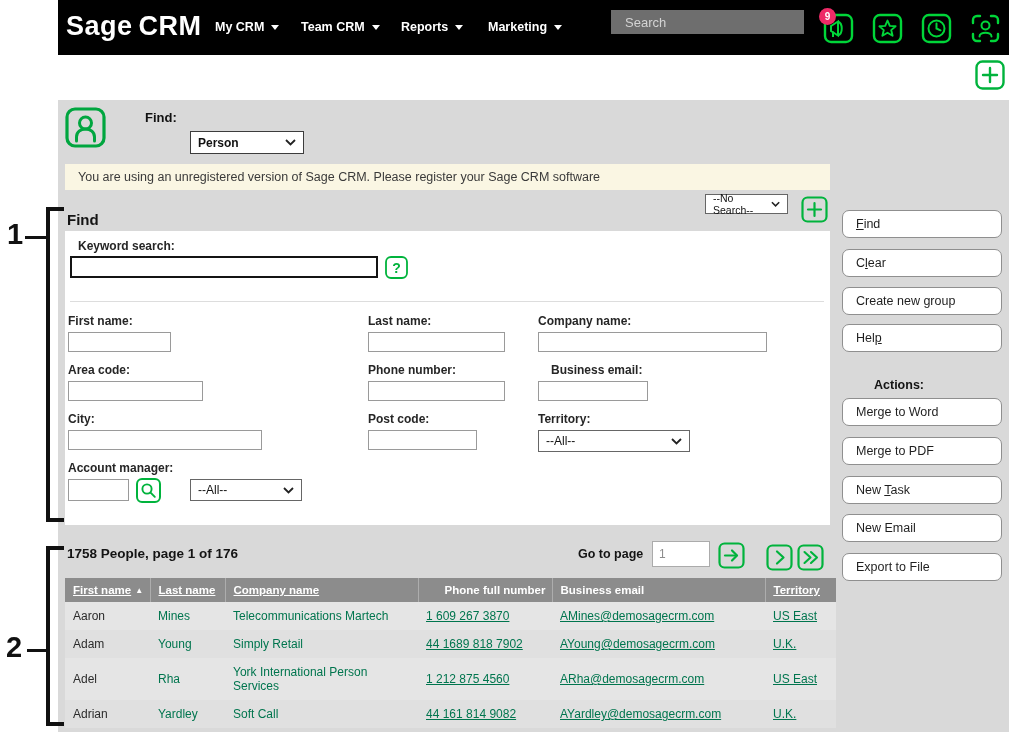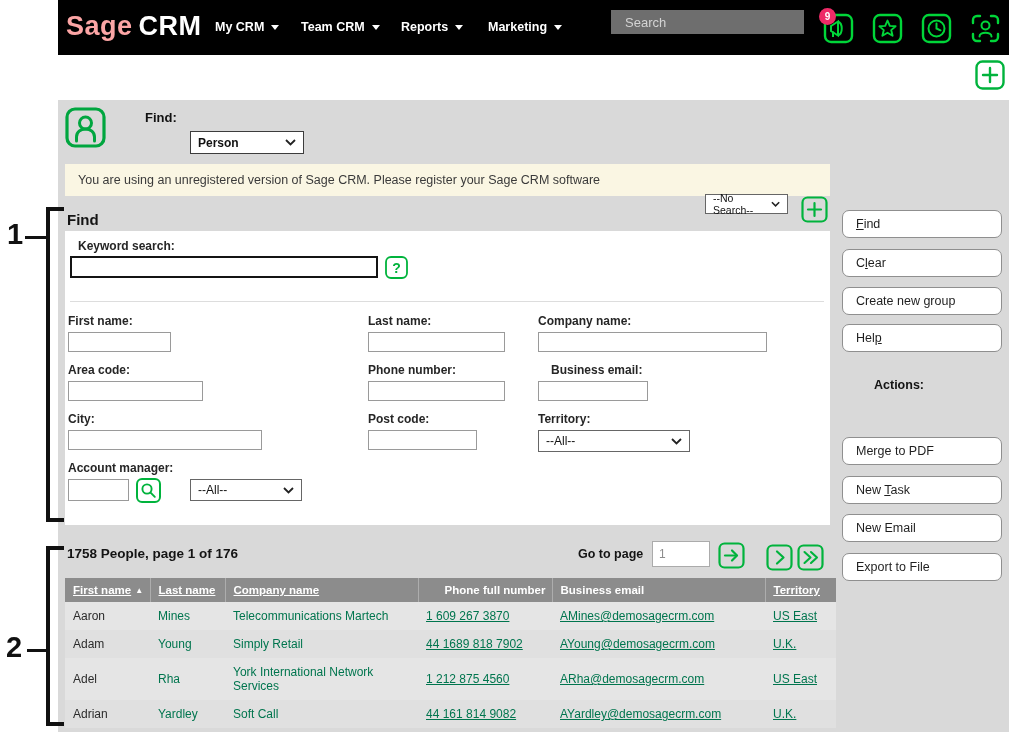--- a/index.html
+++ b/index.html
@@ -3,21 +3,21 @@
 <meta charset="utf-8">
 <style>
   * { margin:0; padding:0; box-sizing:border-box; }
   html,body { background:#ffffff; }
   body { font-family:"Liberation Sans", sans-serif; }
   #page { position:relative; width:1009px; height:732px; background:#fff; overflow:hidden; }
 
   
   .topnav { position:absolute; left:58px; top:0; width:951px; height:55px; background:#000; }
   .logo { position:absolute; left:8px; top:11px; font-size:27px; font-weight:bold; letter-spacing:0.5px; }
-  .logo .sage { color:#fca5a5;margin-top:40px; }
+  .logo .sage { color:#ffffff;margin-top:40px; }
   .logo .crm { color:#fff; margin-left:6px; }
   .navmenu { position:absolute; top:20px; color:#fff; font-size:12.5px; font-weight:bold; cursor:pointer; display:flex; align-items:center; gap:7px; }
   .navmenu .tri { width:0; height:0; border-left:4.5px solid transparent; border-right:4.5px solid transparent; border-top:5px solid #fff; }
   .nm1{left:157px;} .nm2{left:243px;} .nm3{left:343px;} .nm4{left:430px;}
   .navsearch { position:absolute; left:553px; top:10px; width:193px; height:24px; background:#6E6E6E; display:flex; align-items:center; }
   .navsearch input { flex:1; background:transparent; border:none; outline:none; color:#E8E8E8; font-size:13px; padding:0 0 0 14px; font-family:"Liberation Sans",sans-serif; }
   .navsearch input::placeholder { color:#D4D4D4; }
   .navsearch svg { margin-right:10px; }
   .navicon { position:absolute; top:13px; width:31px; height:31px; cursor:pointer; }
   .ni1{left:765px;} .ni2{left:814px;} .ni3{left:863px;} .ni4{left:912px;}
@@ -31,21 +31,21 @@
 
   .entity-icon { position:absolute; left:65px; top:107px; width:41px; height:41px; }
   .findlbl { position:absolute; left:145px; top:110px; font-size:13px; font-weight:bold; color:#111; }
   
   .sel { position:absolute; background:#fff; border:1px solid #666; display:flex; align-items:center; justify-content:space-between; padding:0 7px; cursor:pointer; color:#111; }
   .sel-entity { left:190px; top:107px; width:114px; height:23px; font-size:12px; font-weight:bold; border-color:#3c3c3c;margin-top:24px; }
   .sel-nosearch { left:705px; top:194px; width:83px; height:20px; font-size:10.5px; }
   .sel-territory { left:538px; top:430px; width:152px; height:22px; font-size:12px; }
   .sel-allmgr { left:190px; top:479px; width:112px; height:22px; font-size:12px; }
 
-  .warnbar { position:absolute; left:65px; top:164px; width:765px; height:32px; background:#FAF6E3; display:flex; align-items:center; }
+  .warnbar { position:absolute; left:65px; top:164px; width:765px; height:26px; background:#FAF6E3; display:flex; align-items:center; }
   .warnbar span { margin-left:13px; font-size:12.5px; color:#3a3a3a; }
 
   .addsearch-btn { position:absolute; left:801px; top:196px; width:27px; height:27px; cursor:pointer; }
 
   .find-title { position:absolute; left:67px; top:211px; font-size:15px; font-weight:bold; color:#141414; }
   .panel { position:absolute; left:65px; top:231px; width:765px; height:294px; background:#fff; }
 
   .flabel { position:absolute; font-size:12px; font-weight:bold; color:#262626; white-space:nowrap; }
   .fin { position:absolute; height:20px; border:1px solid #9a9a9a; background:#fff; font-size:12px; padding:0 4px; outline:none; font-family:"Liberation Sans",sans-serif; }
   .kw-input { left:70px; top:256px; width:308px; height:22px; border:2px solid #141414; }
@@ -253,20 +253,23 @@
       <span><span>C</span><span class="u">l</span><span>ear</span></span>
     </div>
   <div class="sbtn sb3">
       <span><span>Create new group</span><span class="u"></span><span></span></span>
     </div>
   <div class="sbtn sb4">
       <span><span>Hel</span><span class="u">p</span><span></span></span>
     </div>
 
   <div class="actions-lbl">Actions:</div>
+  <div class="sbtn ab1">
+      <span><span>Merge to Word</span><span class="u"></span><span></span></span>
+    </div>
   <div class="sbtn ab2">
       <span><span>Merge to PDF</span><span class="u"></span><span></span></span>
     </div>
   <div class="sbtn ab3">
       <span><span>New </span><span class="u">T</span><span>ask</span></span>
     </div>
   <div class="sbtn ab4">
       <span><span>New Email</span><span class="u"></span><span></span></span>
     </div>
   <div class="sbtn ab5">
@@ -313,21 +316,21 @@
           <div class="td c0 dark">Adam</div>
           <div class="td c1"><span class="glink">Young</span></div>
           <div class="td c2"><span class="glink">Simply Retail</span></div>
           <div class="td c3"><a>44 1689 818 7902</a></div>
           <div class="td c4"><a>AYoung@demosagecrm.com</a></div>
           <div class="td c5"><span class="glink">U.K.</span></div>
         </div>
         <div class="tr r-w">
           <div class="td c0 dark">Adel</div>
           <div class="td c1"><span class="glink">Rha</span></div>
-          <div class="td c2"><span class="glink">York International Network Services</span></div>
+          <div class="td c2"><span class="glink">York International Person Services</span></div>
           <div class="td c3"><a>1 212 875 4560</a></div>
           <div class="td c4"><a>ARha@demosagecrm.com</a></div>
           <div class="td c5"><span class="glink">US East</span></div>
         </div>
         <div class="tr r-alt">
           <div class="td c0 dark">Adrian</div>
           <div class="td c1"><span class="glink">Yardley</span></div>
           <div class="td c2"><span class="glink">Soft Call</span></div>
           <div class="td c3"><a>44 161 814 9082</a></div>
           <div class="td c4"><a>AYardley@demosagecrm.com</a></div>

